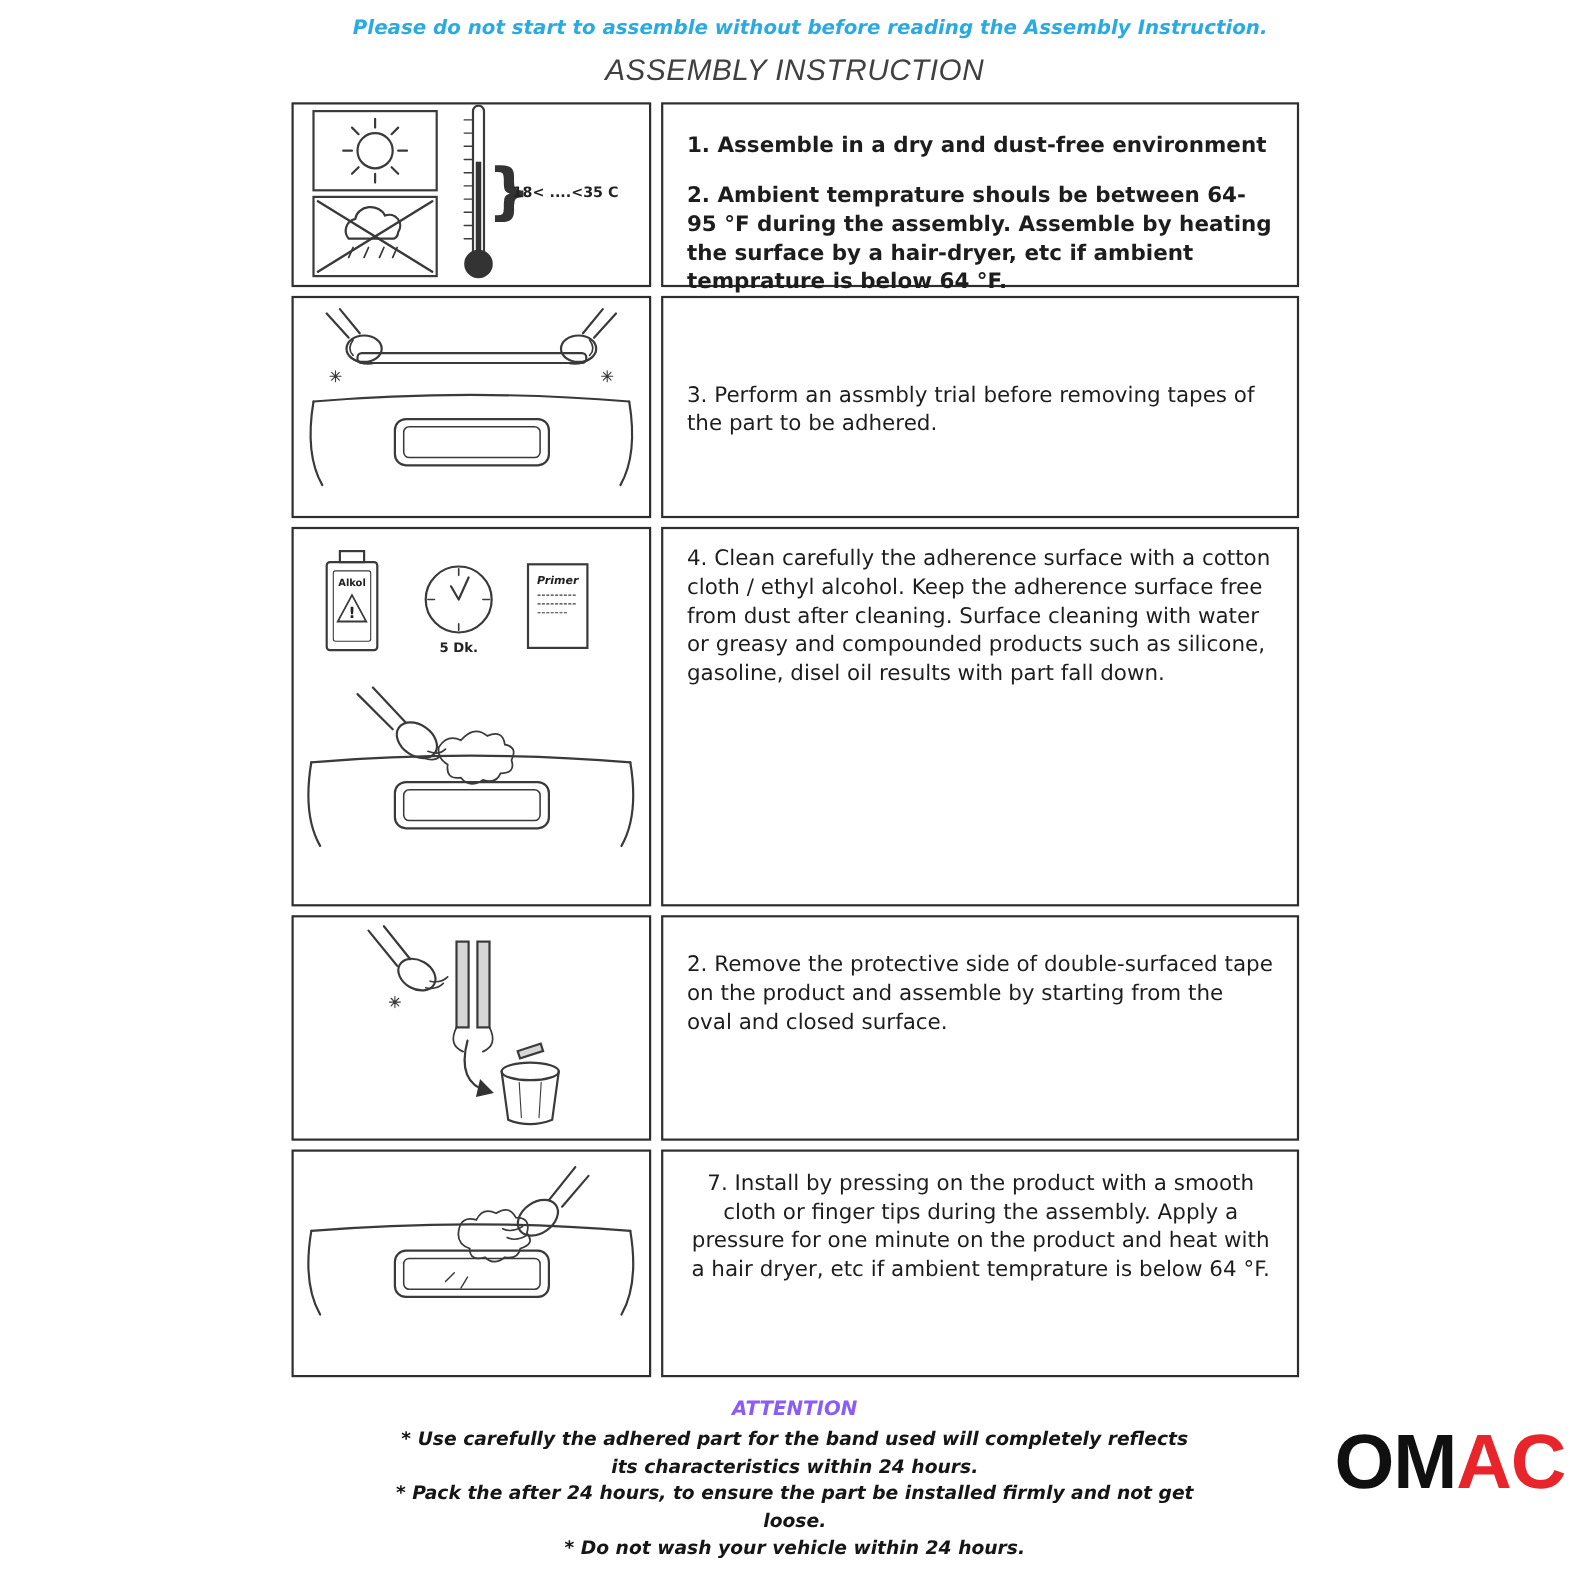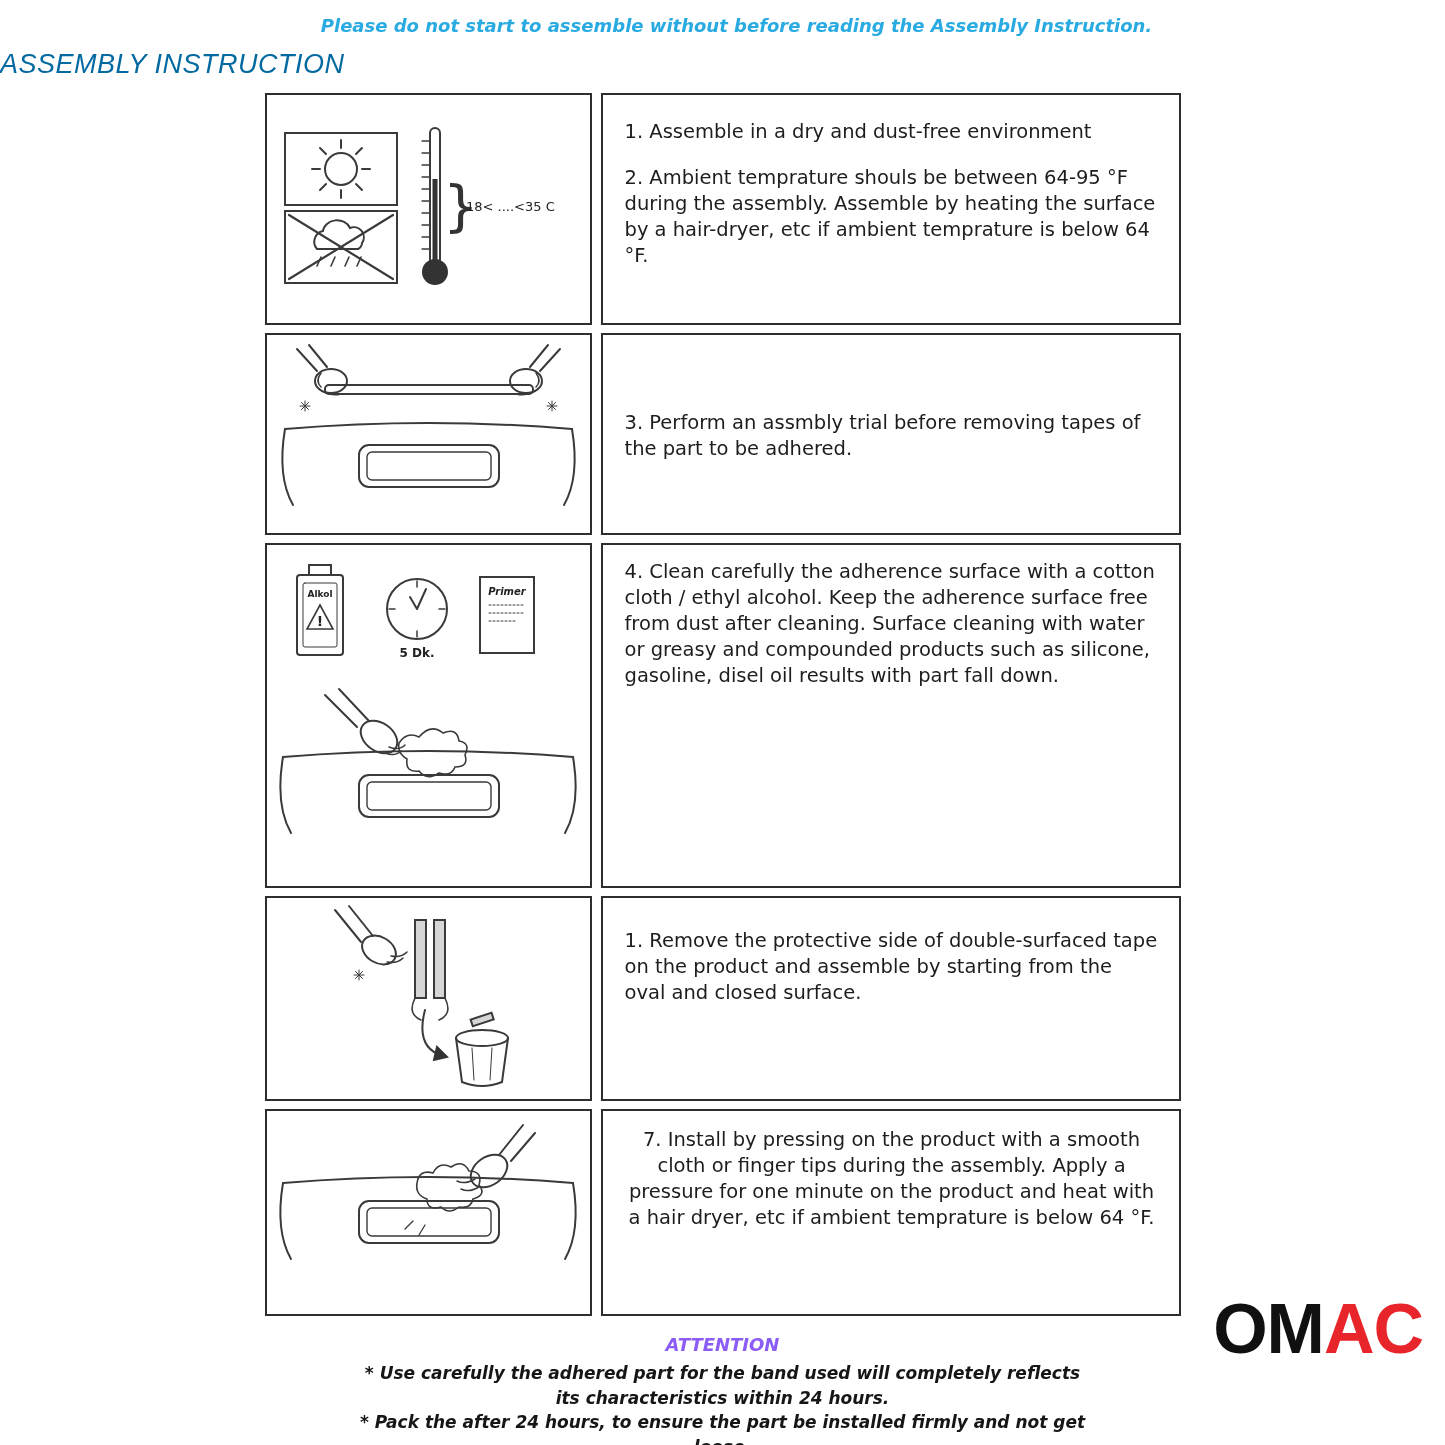--- a/index.html
+++ b/index.html
@@ -8,38 +8,38 @@
     width:1445px; height:1445px; position:relative;
     font-family:"DejaVu Sans", sans-serif; color:#1c1c1c;
   }
   .page { width:1445px; height:1445px; padding-top:15px; position:relative; overflow:hidden; }
 
   .top-warning {
     text-align:center; color:#29abe2; font-weight:bold; font-style:italic;
     font-size:18px; margin-bottom:13px;padding-left:28px;
   }
   .doc-title {
-    font-style:italic; font-weight:500; color:#0369a1;
+    text-align:center; font-style:italic; font-weight:500; color:#404040;
     font-size:27px; letter-spacing:0.5px; margin-bottom:13px;
     font-family:"Liberation Sans", sans-serif;
   }
 
   .steps { width:916px; margin:0 auto; display:flex; flex-direction:column; gap:8px; }
   .step-row { display:flex; gap:9px; }
   .illus-box {
     width:327px; flex:none; border:2px solid #2e2e2e; background:#fff;
     display:flex; align-items:center; justify-content:center; overflow:hidden;
   }
   .text-box {
     flex:1; border:2px solid #2e2e2e; background:#fff;
     padding:14px 20px 10px 22px; font-size:19.5px; line-height:1.33;
     display:flex; flex-direction:column; color:#1d1d1d;
   }
   .text-box p + p { margin-top:20px; }
-  .h200 { height:232px; } .h202 { height:202px; } .h345 { height:345px; }
+  .h200 { height:168px;font-weight:bold; } .h202 { height:202px; } .h345 { height:345px; }
   .h205 { height:205px; } .h207 { height:207px; }
   .v-center { justify-content:center; }
   .pt24 { padding-top:24px; } .pt30 { padding-top:30px; } .pt16 { padding-top:16px;text-align:center; }
 
   .attention {
     margin:16px auto 0; max-width:740px; text-align:center;
     font-style:italic; font-weight:bold; font-size:17px; line-height:1.45; color:#161616;
   }
   .attention-title { color:#8b5cf6; font-size:18px; margin-bottom:3px; }
 
@@ -181,21 +181,21 @@
           <path d="M170,149 L180,159 L167,162 Z" fill="#333" stroke="#333"></path>
           <g>
             <ellipse cx="215" cy="140" rx="26" ry="8"></ellipse>
             <path d="M189,140 L195,184 Q215,192 235,184 L241,140"></path>
             <path d="M205,150 L207,182 M225,150 L223,182" stroke-width="1"></path>
             <rect x="204" y="118" width="22" height="7" transform="rotate(-18 215 121)" fill="#d6d6d6"></rect>
           </g>
         </svg>
       </div>
       <div class="text-box h205 pt30">
-        <p>1. Remove the protective side of double-surfaced tape on the product and assemble by starting from the oval and closed surface.</p>
+        <p>2. Remove the protective side of double-surfaced tape on the product and assemble by starting from the oval and closed surface.</p>
       </div>
     </div>
 
     <div class="step-row">
       <div class="illus-box h207">
         <svg width="323" height="203" viewBox="0 0 323 203" stroke="#3a3a3a" fill="none" stroke-width="2" stroke-linecap="round">
           <g>
             <path d="M16,72 Q161,60 306,72"></path>
             <path d="M16,72 Q8,120 24,148"></path>
             <path d="M306,72 Q314,120 298,148"></path>

